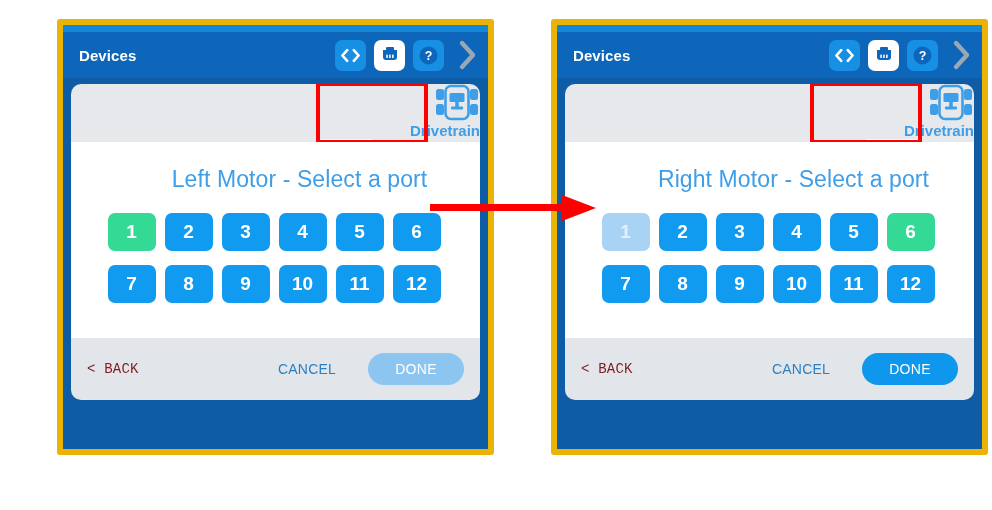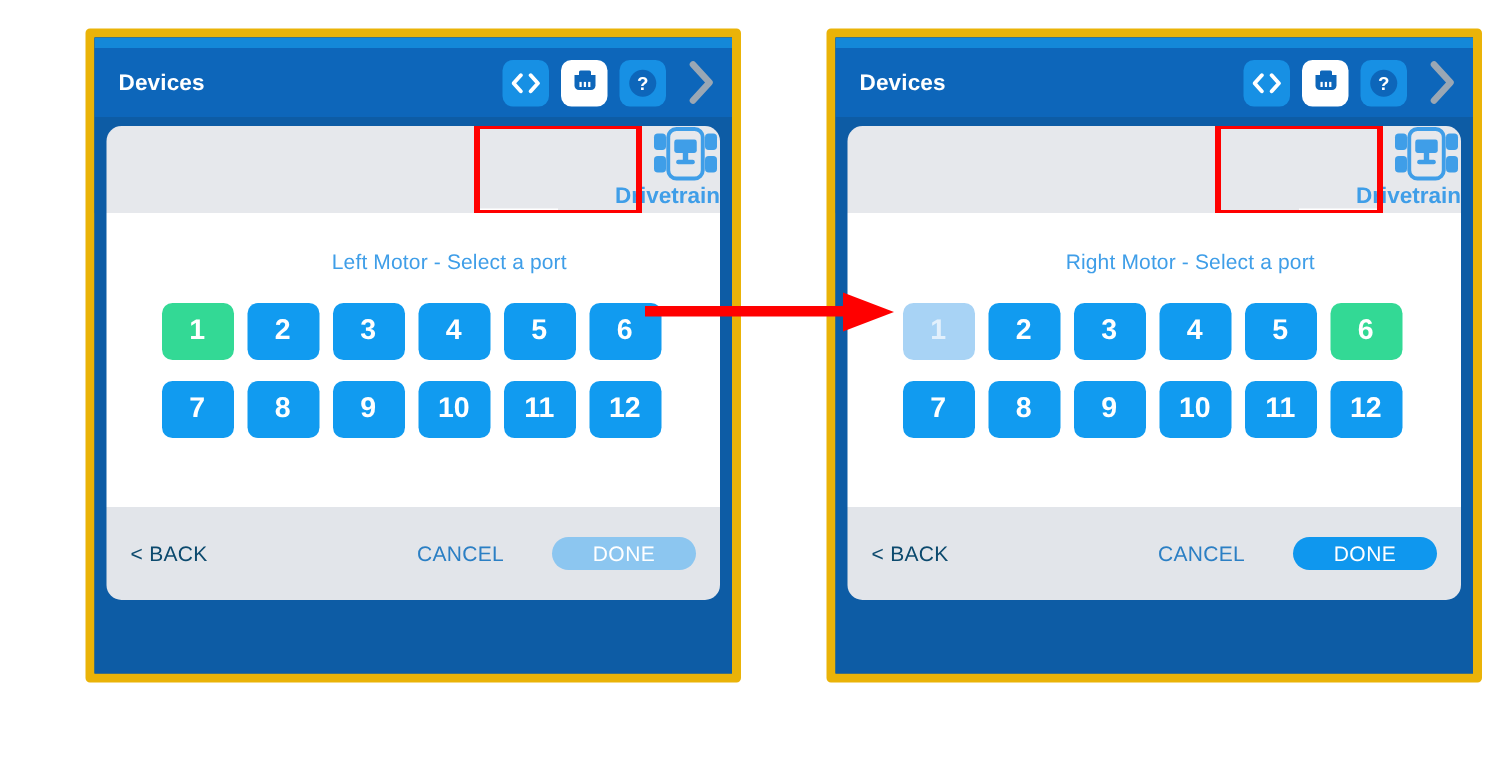--- a/index.html
+++ b/index.html
@@ -110,21 +110,21 @@
   
   .body {
     background: #ffffff;
     margin: 0 8px;
     height: 196px;
     position: relative;
   }
   .prompt {
     text-align: center;
     color: #3f9ee8;
-    font-size: 14px;
+    font-size: 23px;
     padding-top: 24px;
     letter-spacing: .1px;
     padding-left: 48px;
   }
   .port-grid {
     margin: 20px auto 0 auto;
     width: 336px;
     display: grid;
     grid-template-columns: repeat(6, 48px);
     grid-template-rows: repeat(2, 38px);
@@ -147,37 +147,38 @@
   .footer {
     background: #e2e5ea;
     margin: 0 8px 8px 8px;
     border-radius: 0 0 10px 10px;
     height: 62px;
     display: flex;
     align-items: center;
     padding: 0 16px;
   }
   .back-link {
-    color: #0c4a6e;
+    color: #7f1d1d;
     font-size: 14px;
     letter-spacing: .2px;
+    font-family: Liberation Mono, monospace;
   }
   .footer-right {
     margin-left: auto;
     display: flex;
     align-items: center;
     gap: 32px;
   }
   .cancel-link {
     color: #2b7fc4;
     font-size: 14px;
     letter-spacing: .2px;
   }
   .done-btn {
-    width: 96px; height: 22px;
+    width: 96px; height: 32px;
     border-radius: 16px;
     display: flex; align-items: center; justify-content: center;
     color: #ffffff;
     font-size: 14px;
     letter-spacing: .3px;
     border: none;
     font-family: "Liberation Sans", sans-serif;
   }
   .done-btn.enabled  { background: #0f97ee; }
   .done-btn.disabled { background: #8cc6f0; }

